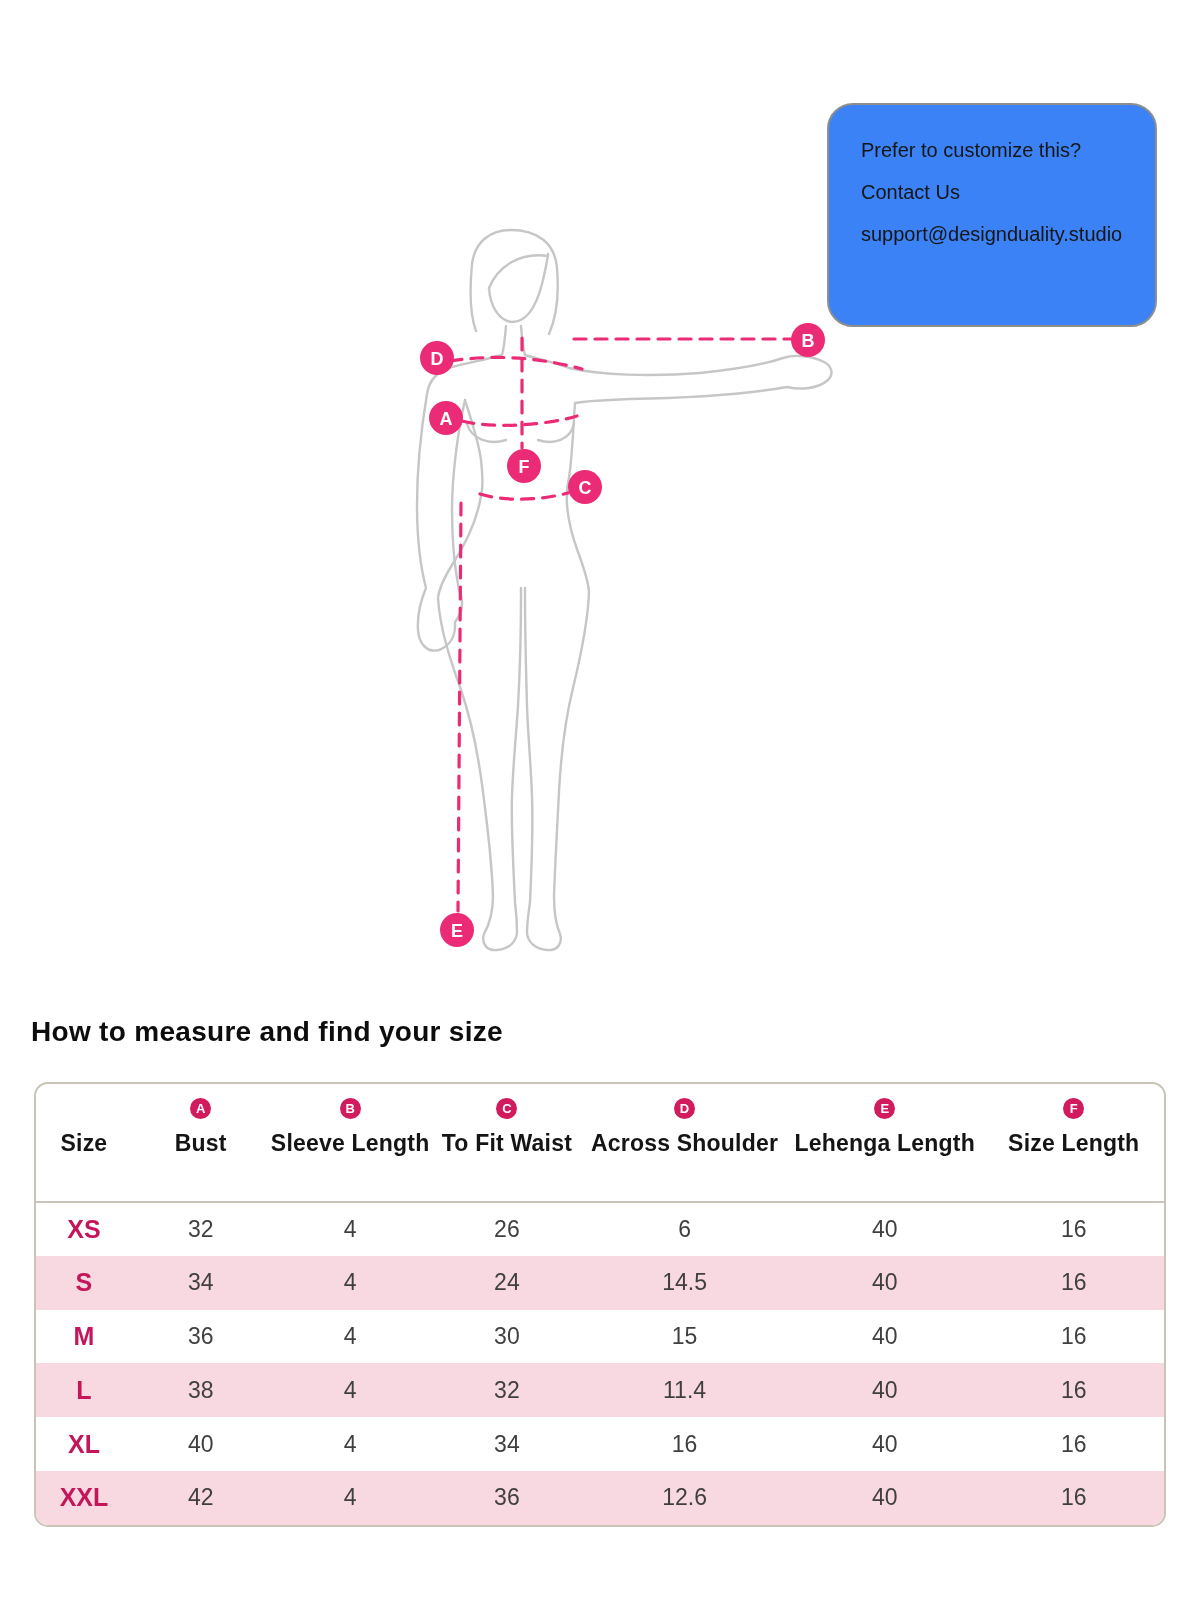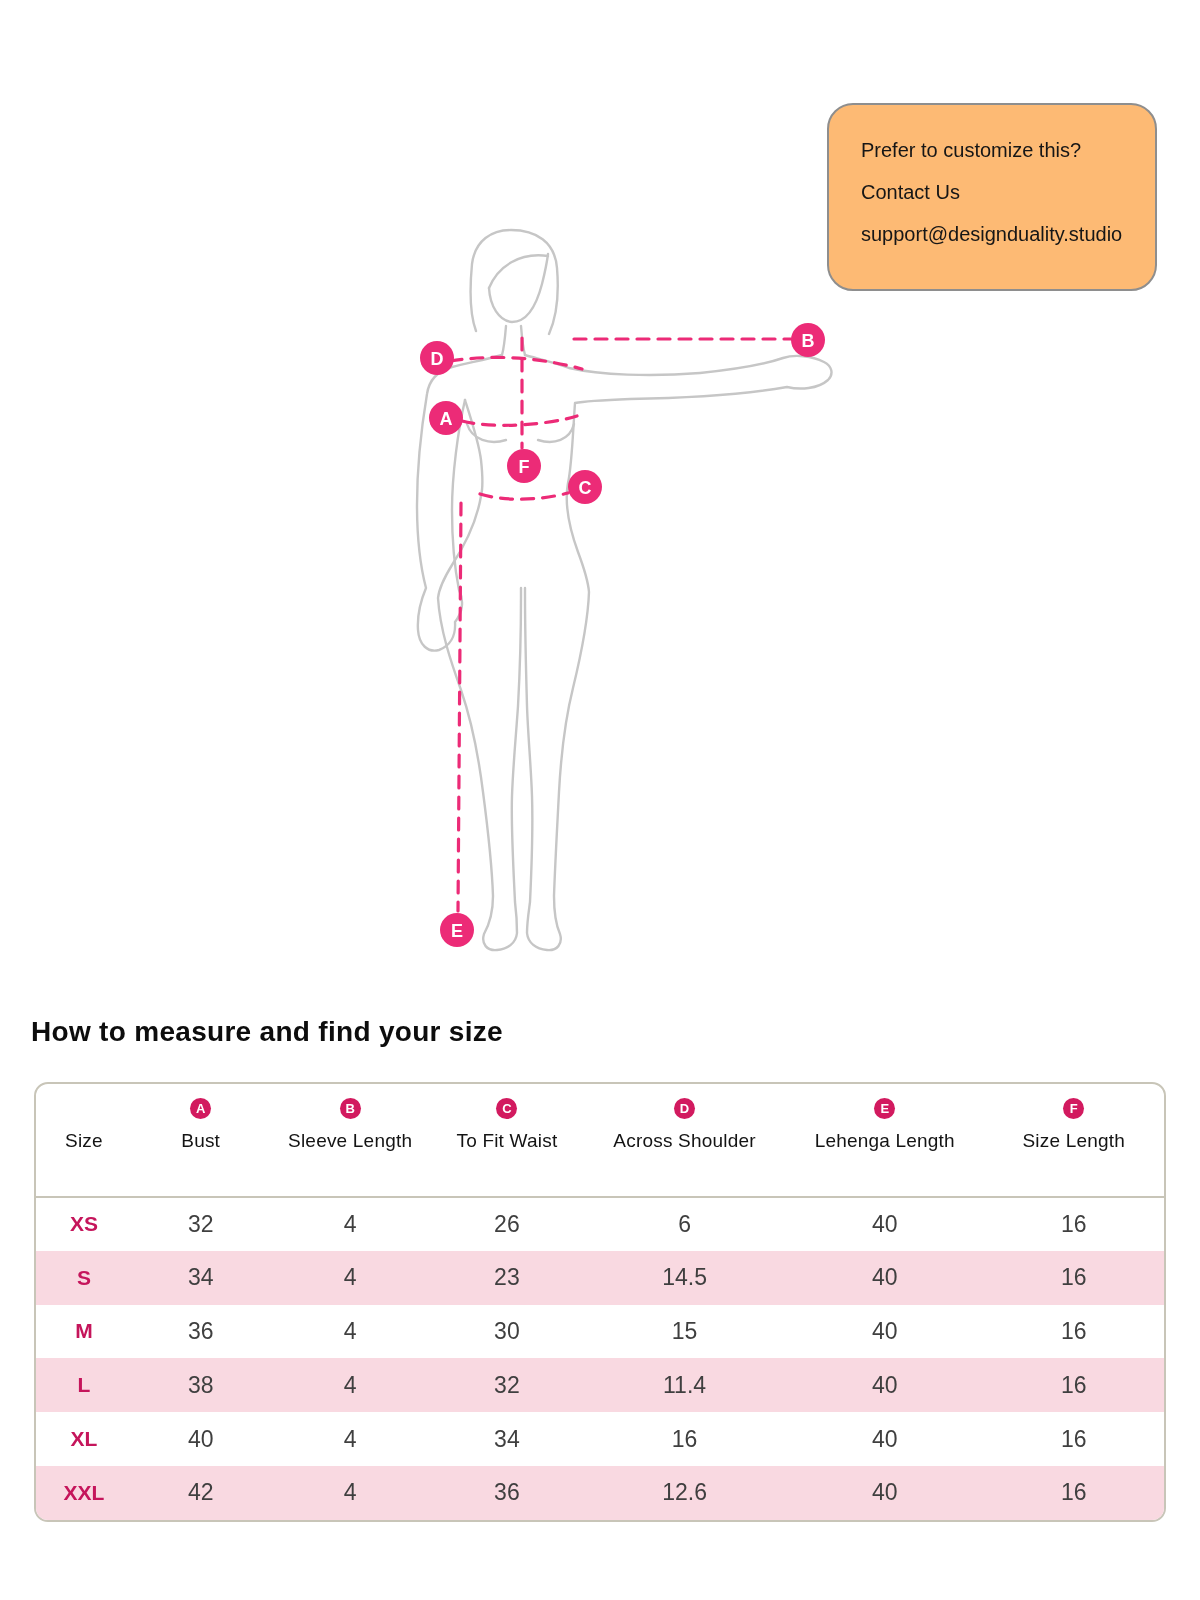--- a/index.html
+++ b/index.html
@@ -15,22 +15,22 @@
   *{box-sizing:border-box;}
   html,body{margin:0;padding:0;}
   body{
     width:1200px;height:1600px;background:#ffffff;
     font-family:"Liberation Sans", sans-serif;color:var(--text-dark);
   }
   .page{position:relative;width:1200px;height:1600px;overflow:hidden;background:#fff;}
 
   
   .callout{
-    position:absolute;left:827px;top:103px;width:330px;height:188px;
-    border:2px solid #8E8E8E;border-radius:26px;background:#fdba74;
+    position:absolute;left:827px;top:103px;width:330px;height:224px;
+    border:2px solid #8E8E8E;border-radius:26px;background:#3b82f6;
     padding:33px 18px 18px 32px;
   }
   .callout p{margin:0 0 17px 0;font-size:20px;line-height:25px;color:#161616;}
 
   
   .figure{position:absolute;left:400px;top:225px;width:440px;height:740px;}
   .figure .outline path{fill:none;stroke:var(--outline-gray);stroke-width:2.4;stroke-linecap:round;stroke-linejoin:round;}
   .figure .dashes path{fill:none;stroke:var(--figure-pink);stroke-width:3.2;stroke-linecap:round;stroke-dasharray:12 9;}
   .figure .marker circle{fill:var(--figure-pink);}
   .figure .marker text{fill:#ffffff;font-family:"Liberation Sans",sans-serif;font-size:18px;font-weight:bold;text-anchor:middle;}
@@ -49,24 +49,24 @@
   }
   table{width:100%;border-collapse:collapse;table-layout:fixed;}
   thead tr{border-bottom:2px solid var(--table-border);}
   th{padding:14px 0 44px 0;text-align:center;vertical-align:top;font-weight:normal;}
   .badge-slot{height:32px;display:flex;align-items:flex-start;justify-content:center;}
   .badge{
     display:inline-flex;width:21px;height:21px;border-radius:50%;
     background:var(--badge-pink);color:#fff;font-size:13px;font-weight:bold;
     align-items:center;justify-content:center;
   }
-  .col-label{font-size:19px;font-weight:normal;color:#141414;letter-spacing:.2px;}
+  .col-label{font-size:23px;font-weight:bold;color:#141414;letter-spacing:.2px;}
   tbody td{height:53.8px;text-align:center;font-size:23px;color:var(--value-gray);}
   tbody tr.alt{background:var(--row-highlight);}
-  td.size-cell{color:var(--size-pink);font-weight:bold;font-size:21px;margin-top:19px;}
+  td.size-cell{color:var(--size-pink);font-weight:bold;font-size:25px;margin-top:19px;}
 </style>
 </head>
 <body>
 
 <div class="page">
 
   <div class="callout">
     <p>Prefer to customize this?</p>
     <p>Contact Us</p>
     <p>support@designduality.studio</p>
@@ -185,21 +185,21 @@
             <td>4</td>
             <td>26</td>
             <td>6</td>
             <td>40</td>
             <td>16</td>
           </tr>
           <tr class="alt">
             <td class="size-cell">S</td>
             <td>34</td>
             <td>4</td>
-            <td>23</td>
+            <td>24</td>
             <td>14.5</td>
             <td>40</td>
             <td>16</td>
           </tr>
           <tr class="">
             <td class="size-cell">M</td>
             <td>36</td>
             <td>4</td>
             <td>30</td>
             <td>15</td>

